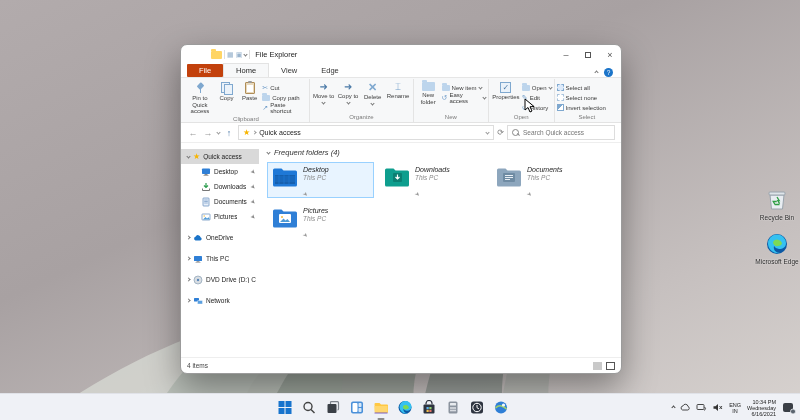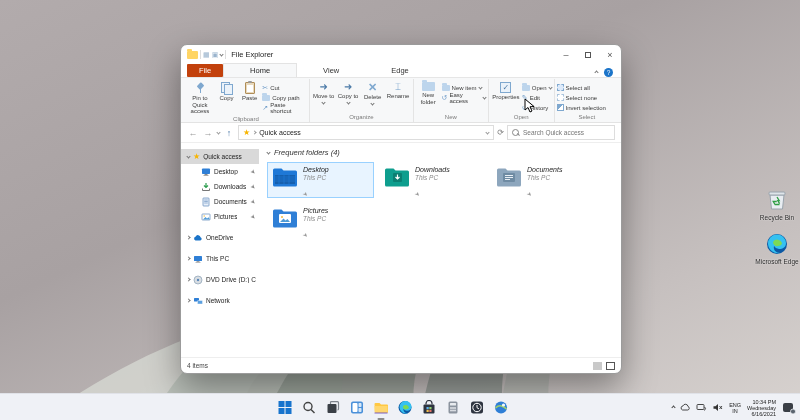--- a/index.html
+++ b/index.html
@@ -13,29 +13,29 @@
   .desk-icon { position:absolute; width:52px; text-align:center; z-index:1; cursor:default; }
   .desk-icon .dlabel { font-size:6.5px; color:#2b2b2b; margin-top:2px; line-height:7px; text-shadow:0 0 2px rgba(255,255,255,.8); }
   .recycle { left:751px; top:188px; }
   .edgeic  { left:751px; top:232px; }
 
   
   .window { position:absolute; left:180px; top:44px; width:442px; height:330px; z-index:5;
             background:#fff; border:1px solid #9b9b9b; border-radius:7px;
             box-shadow:0 14px 34px rgba(0,0,0,.38); display:flex; flex-direction:column; overflow:hidden; }
 
-  .titlebar { height:17px; display:flex; align-items:center; padding:2px 0 0 6px; gap:2px; flex:none; }
+  .titlebar { height:17px; display:flex; align-items:center; padding:2px 0 0 6px; gap:2px; flex:none;margin-left:24px; }
   .titlebar .title { font-size:7.5px; color:#222; margin-left:3px; }
   .qat-sep { width:1px; height:9px; background:#ddd; }
   .win-controls { margin-left:auto; display:flex; height:100%; }
   .wc { width:22px; display:flex; align-items:center; justify-content:center; font-size:9px; color:#555; }
   .wc-max-box { width:6px; height:6px; border:1px solid #555; }
 
   .tabsrow { height:15px; display:flex; align-items:flex-end; padding-left:6px; flex:none; }
-  .tab { font-size:7.5px; color:#333; padding:2px 26px 2px; }
+  .tab { font-size:7.5px; color:#333; padding:2px 12px 2px; }
   .tab-file { background:#c2410c; color:#fff; padding:2px 12px; border-radius:1px; }
   .tab-active { background:#f7f8f9; border:1px solid #e3e3e3; border-bottom:none; color:#1f1f1f; }
   .tabsrow-right { margin-left:auto; display:flex; align-items:center; gap:6px; padding-right:8px; }
   .help-circle { width:9px; height:9px; border-radius:50%; background:#1b74c9; color:#fff; font-size:6.5px; display:flex; align-items:center; justify-content:center; }
 
   .ribbon { height:46px; background:#f7f8f9; border-top:1px solid #e6e6e6; border-bottom:1px solid #e3e3e3; display:flex; flex:none; padding:1px 2px 0 2px; }
   .rgroup { display:flex; flex-direction:column; border-right:1px solid #e4e4e4; padding:1px 2px 0 2px; }
   .rgroup:last-child { border-right:none; }
   .rbuttons { flex:1; display:flex; align-items:flex-start; gap:1px; }
   .rlabel { font-size:6px; color:#7a7a7a; text-align:center; padding:1px 0 2px; }

